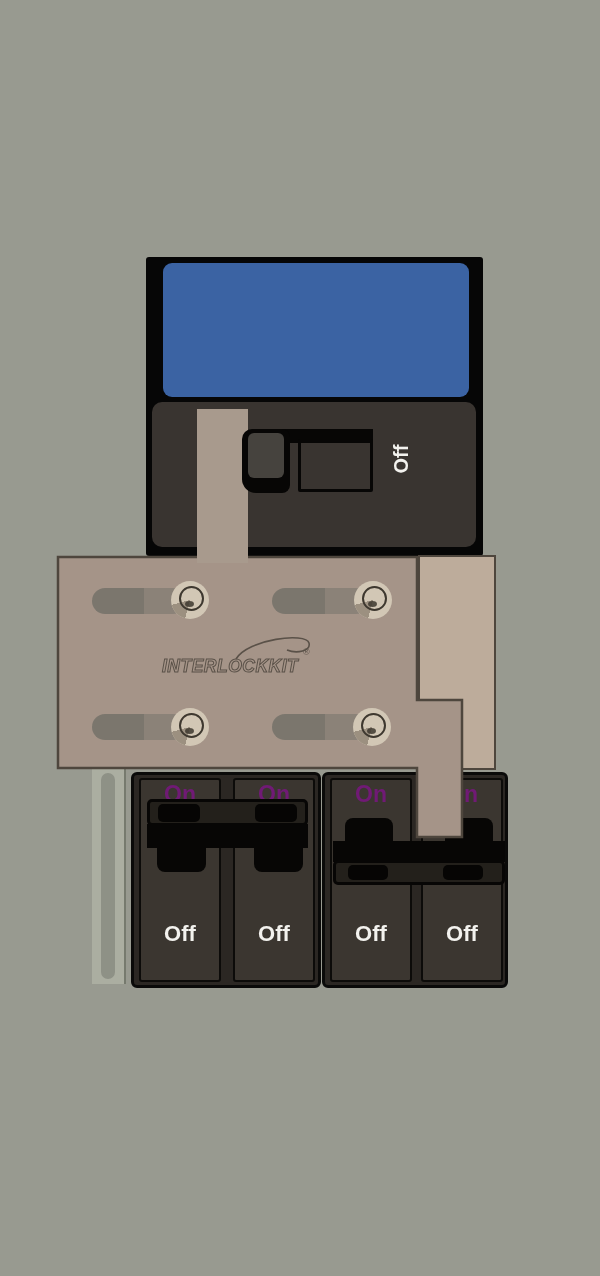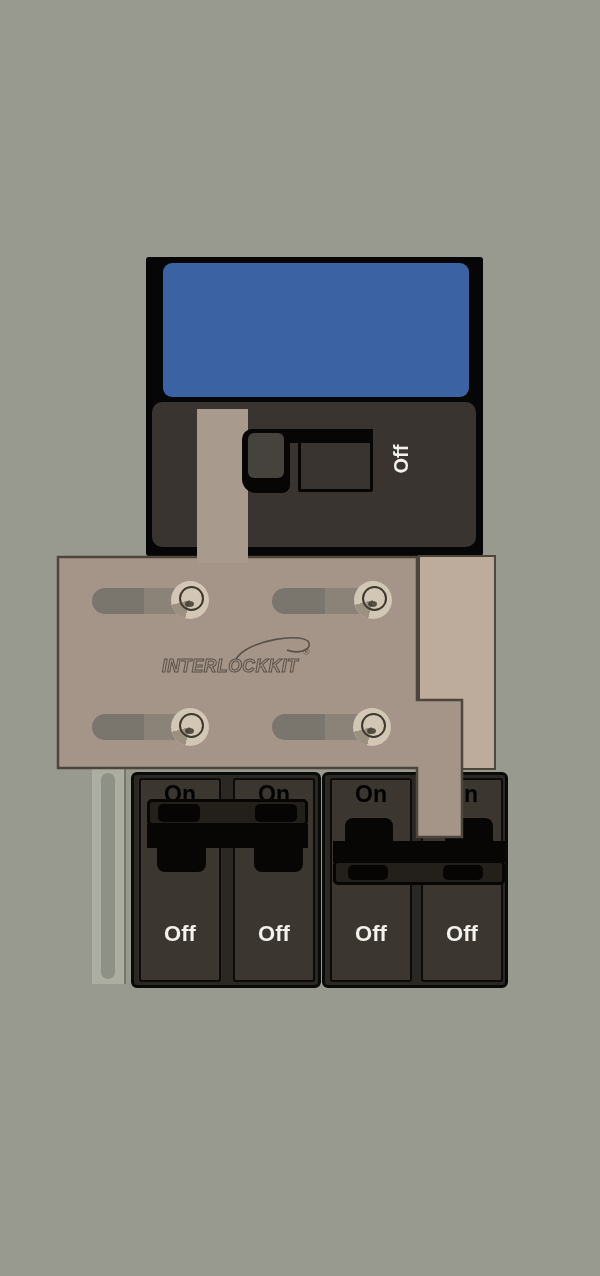--- a/index.html
+++ b/index.html
@@ -42,21 +42,21 @@
   .rail{left:92px;top:768px;width:34px;height:216px;background:#abaea1;border-right:2px solid #767a6e;z-index:2;}
   .rail-inner{position:absolute;left:9px;top:5px;width:14px;height:206px;background:#8e9186;border-radius:7px;}
 
   
   .block{top:772px;height:216px;background:#2b2723;border:3px solid #0a0a09;border-radius:6px;z-index:2;}
   .block-left{left:131px;width:190px;}
   .block-right{left:322px;width:186px;}
   .panel{top:778px;height:204px;background:#3b3630;border:2px solid #0c0b09;border-radius:3px;z-index:2;}
   .p1{left:139px;width:82px;}  .p2{left:233px;width:82px;}
   .p3{left:330px;width:82px;}  .p4{left:421px;width:82px;}
-  .on-label{top:781px;height:26px;line-height:26px;text-align:center;color:#000000;font-size:23px;font-weight:600;z-index:2;}
+  .on-label{top:781px;height:26px;line-height:26px;text-align:center;color:#701a75;font-size:23px;font-weight:600;z-index:2;}
   .off-label{top:919px;height:30px;line-height:30px;text-align:center;color:#f3f2ee;font-size:22px;font-weight:600;z-index:2;}
   .lb1{left:139px;width:82px;} .lb2{left:233px;width:82px;}
   .lb3{left:330px;width:82px;} .lb4{left:421px;width:82px;}
 
   
   .tie-bar{background:#23201b;border:3px solid #070605;border-radius:5px;z-index:2;}
   .tie-mid{background:#070605;z-index:2;}
   .tie-leg{background:#070605;z-index:2;}
   .tie-window{background:#060504;border-radius:5px;z-index:2;}
   .hl-bar{left:147px;top:799px;width:161px;height:27px;}

